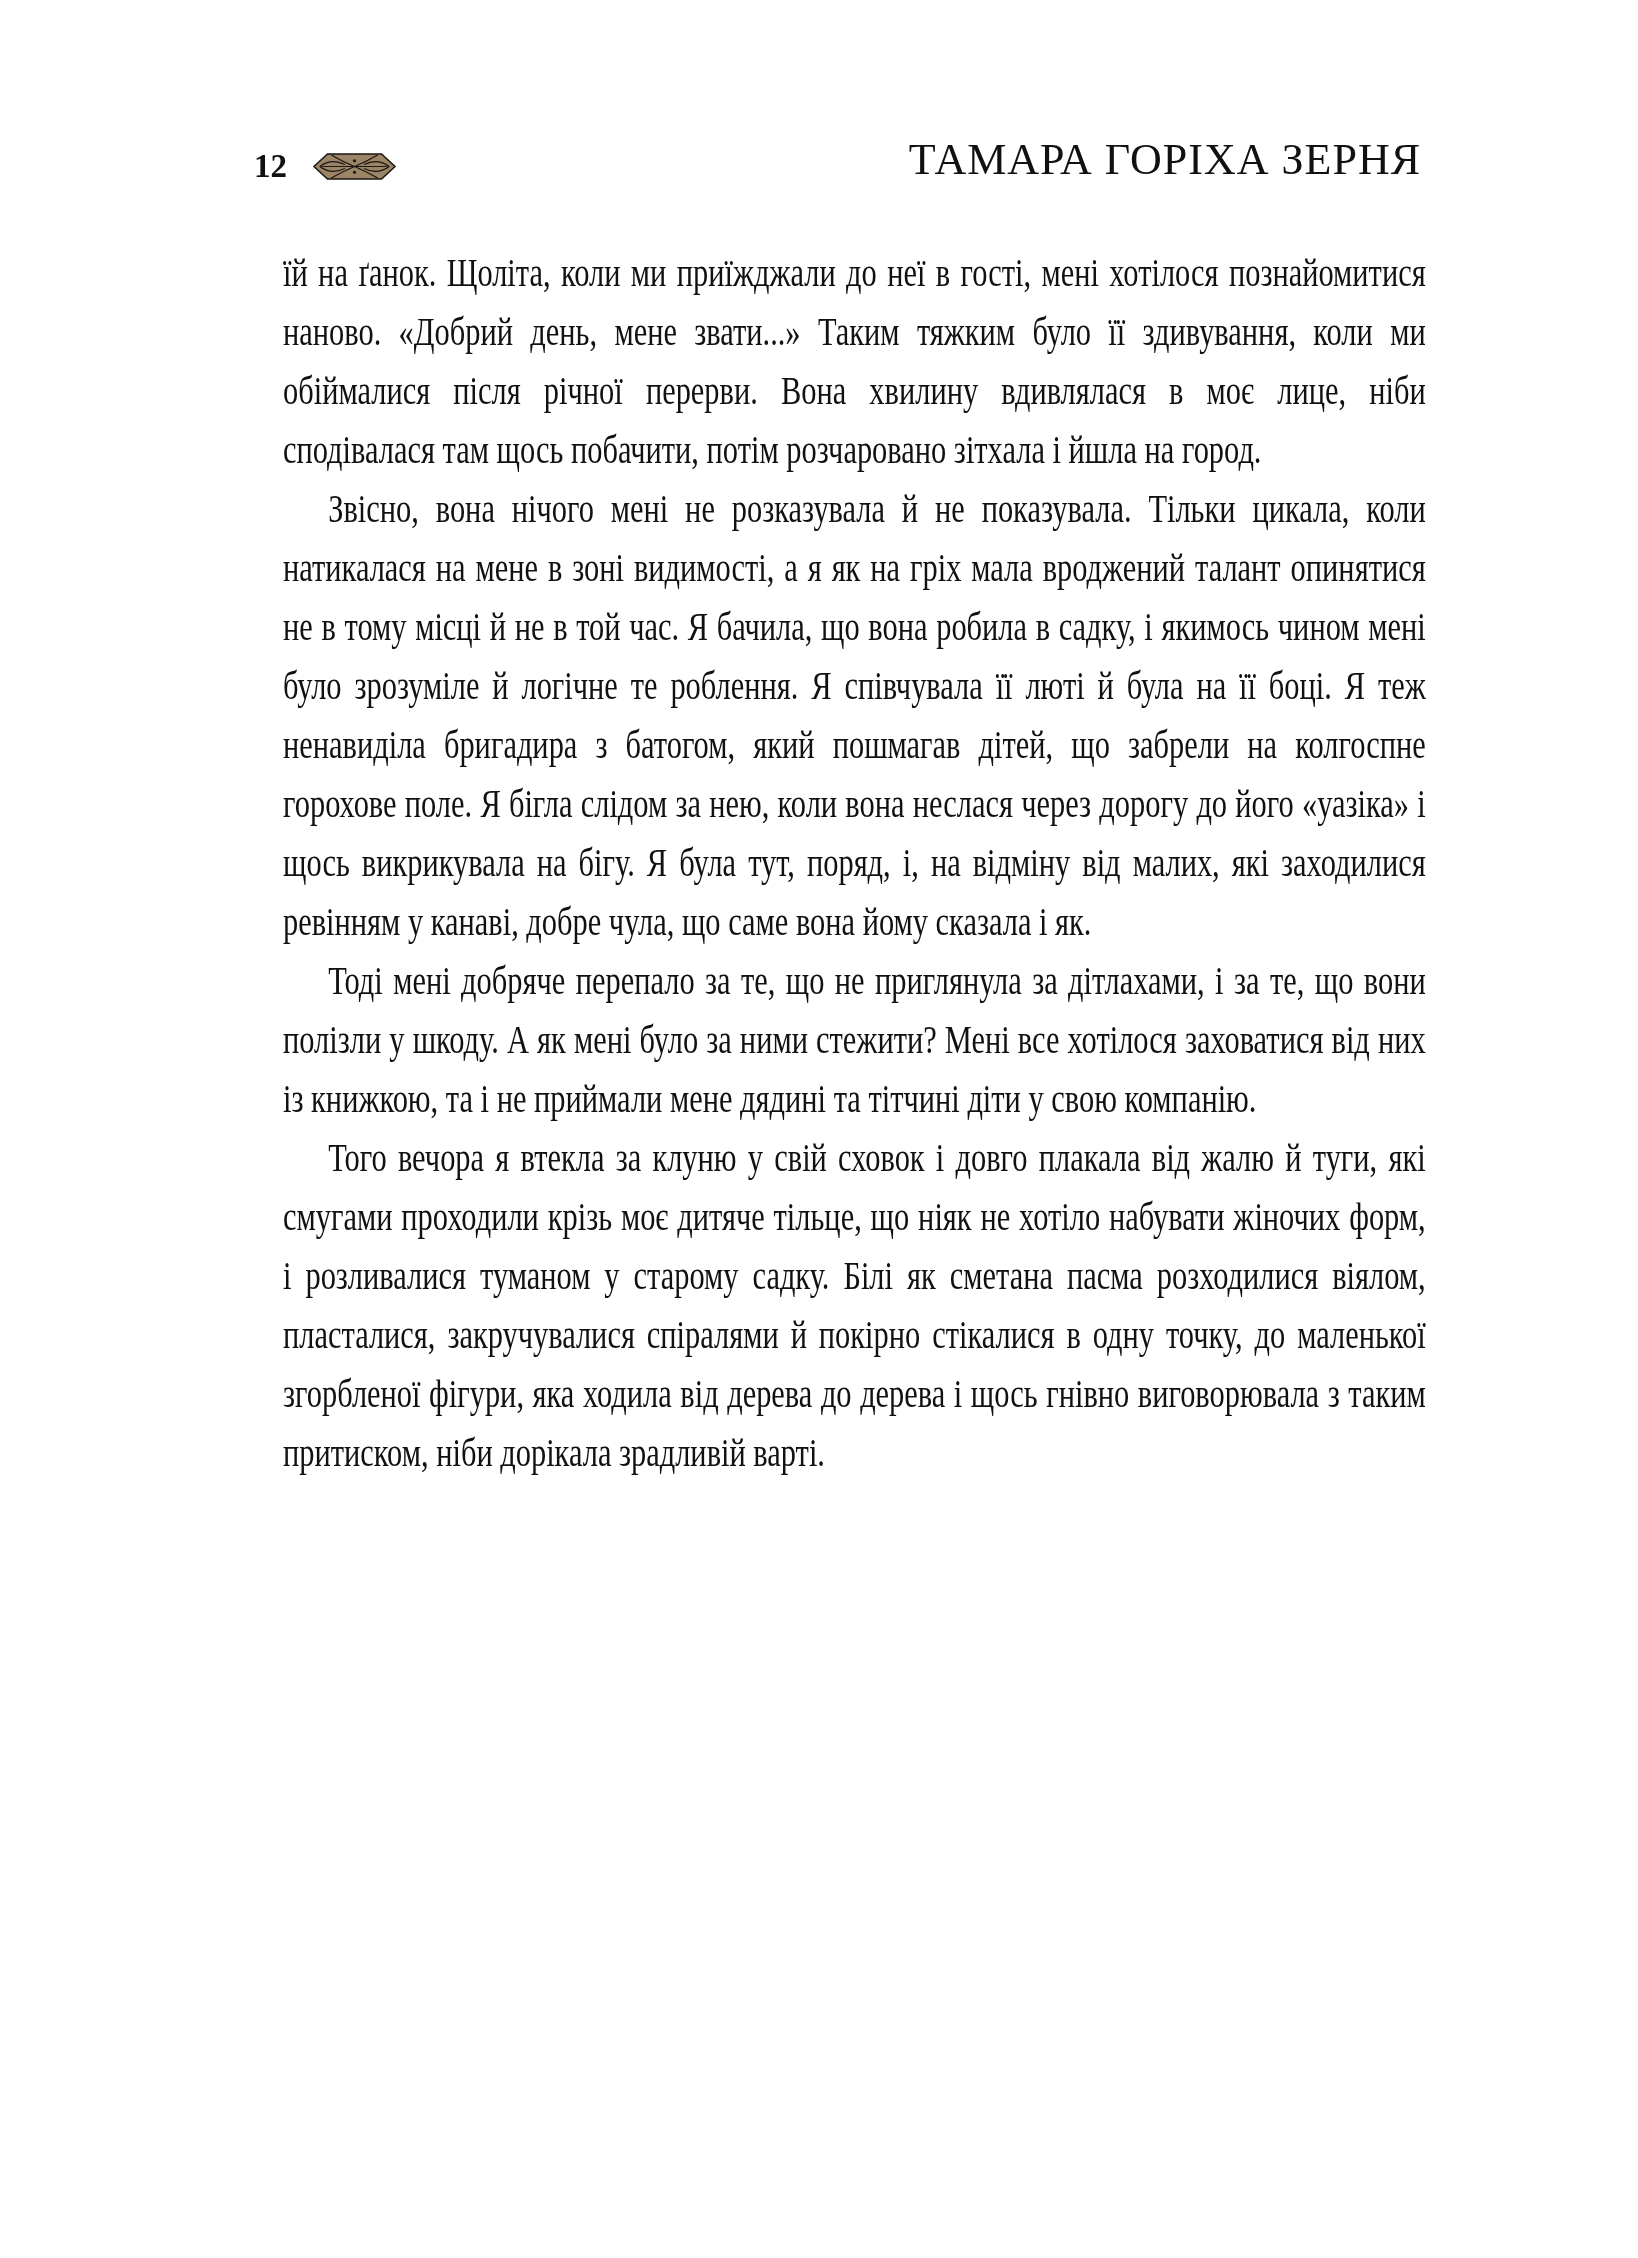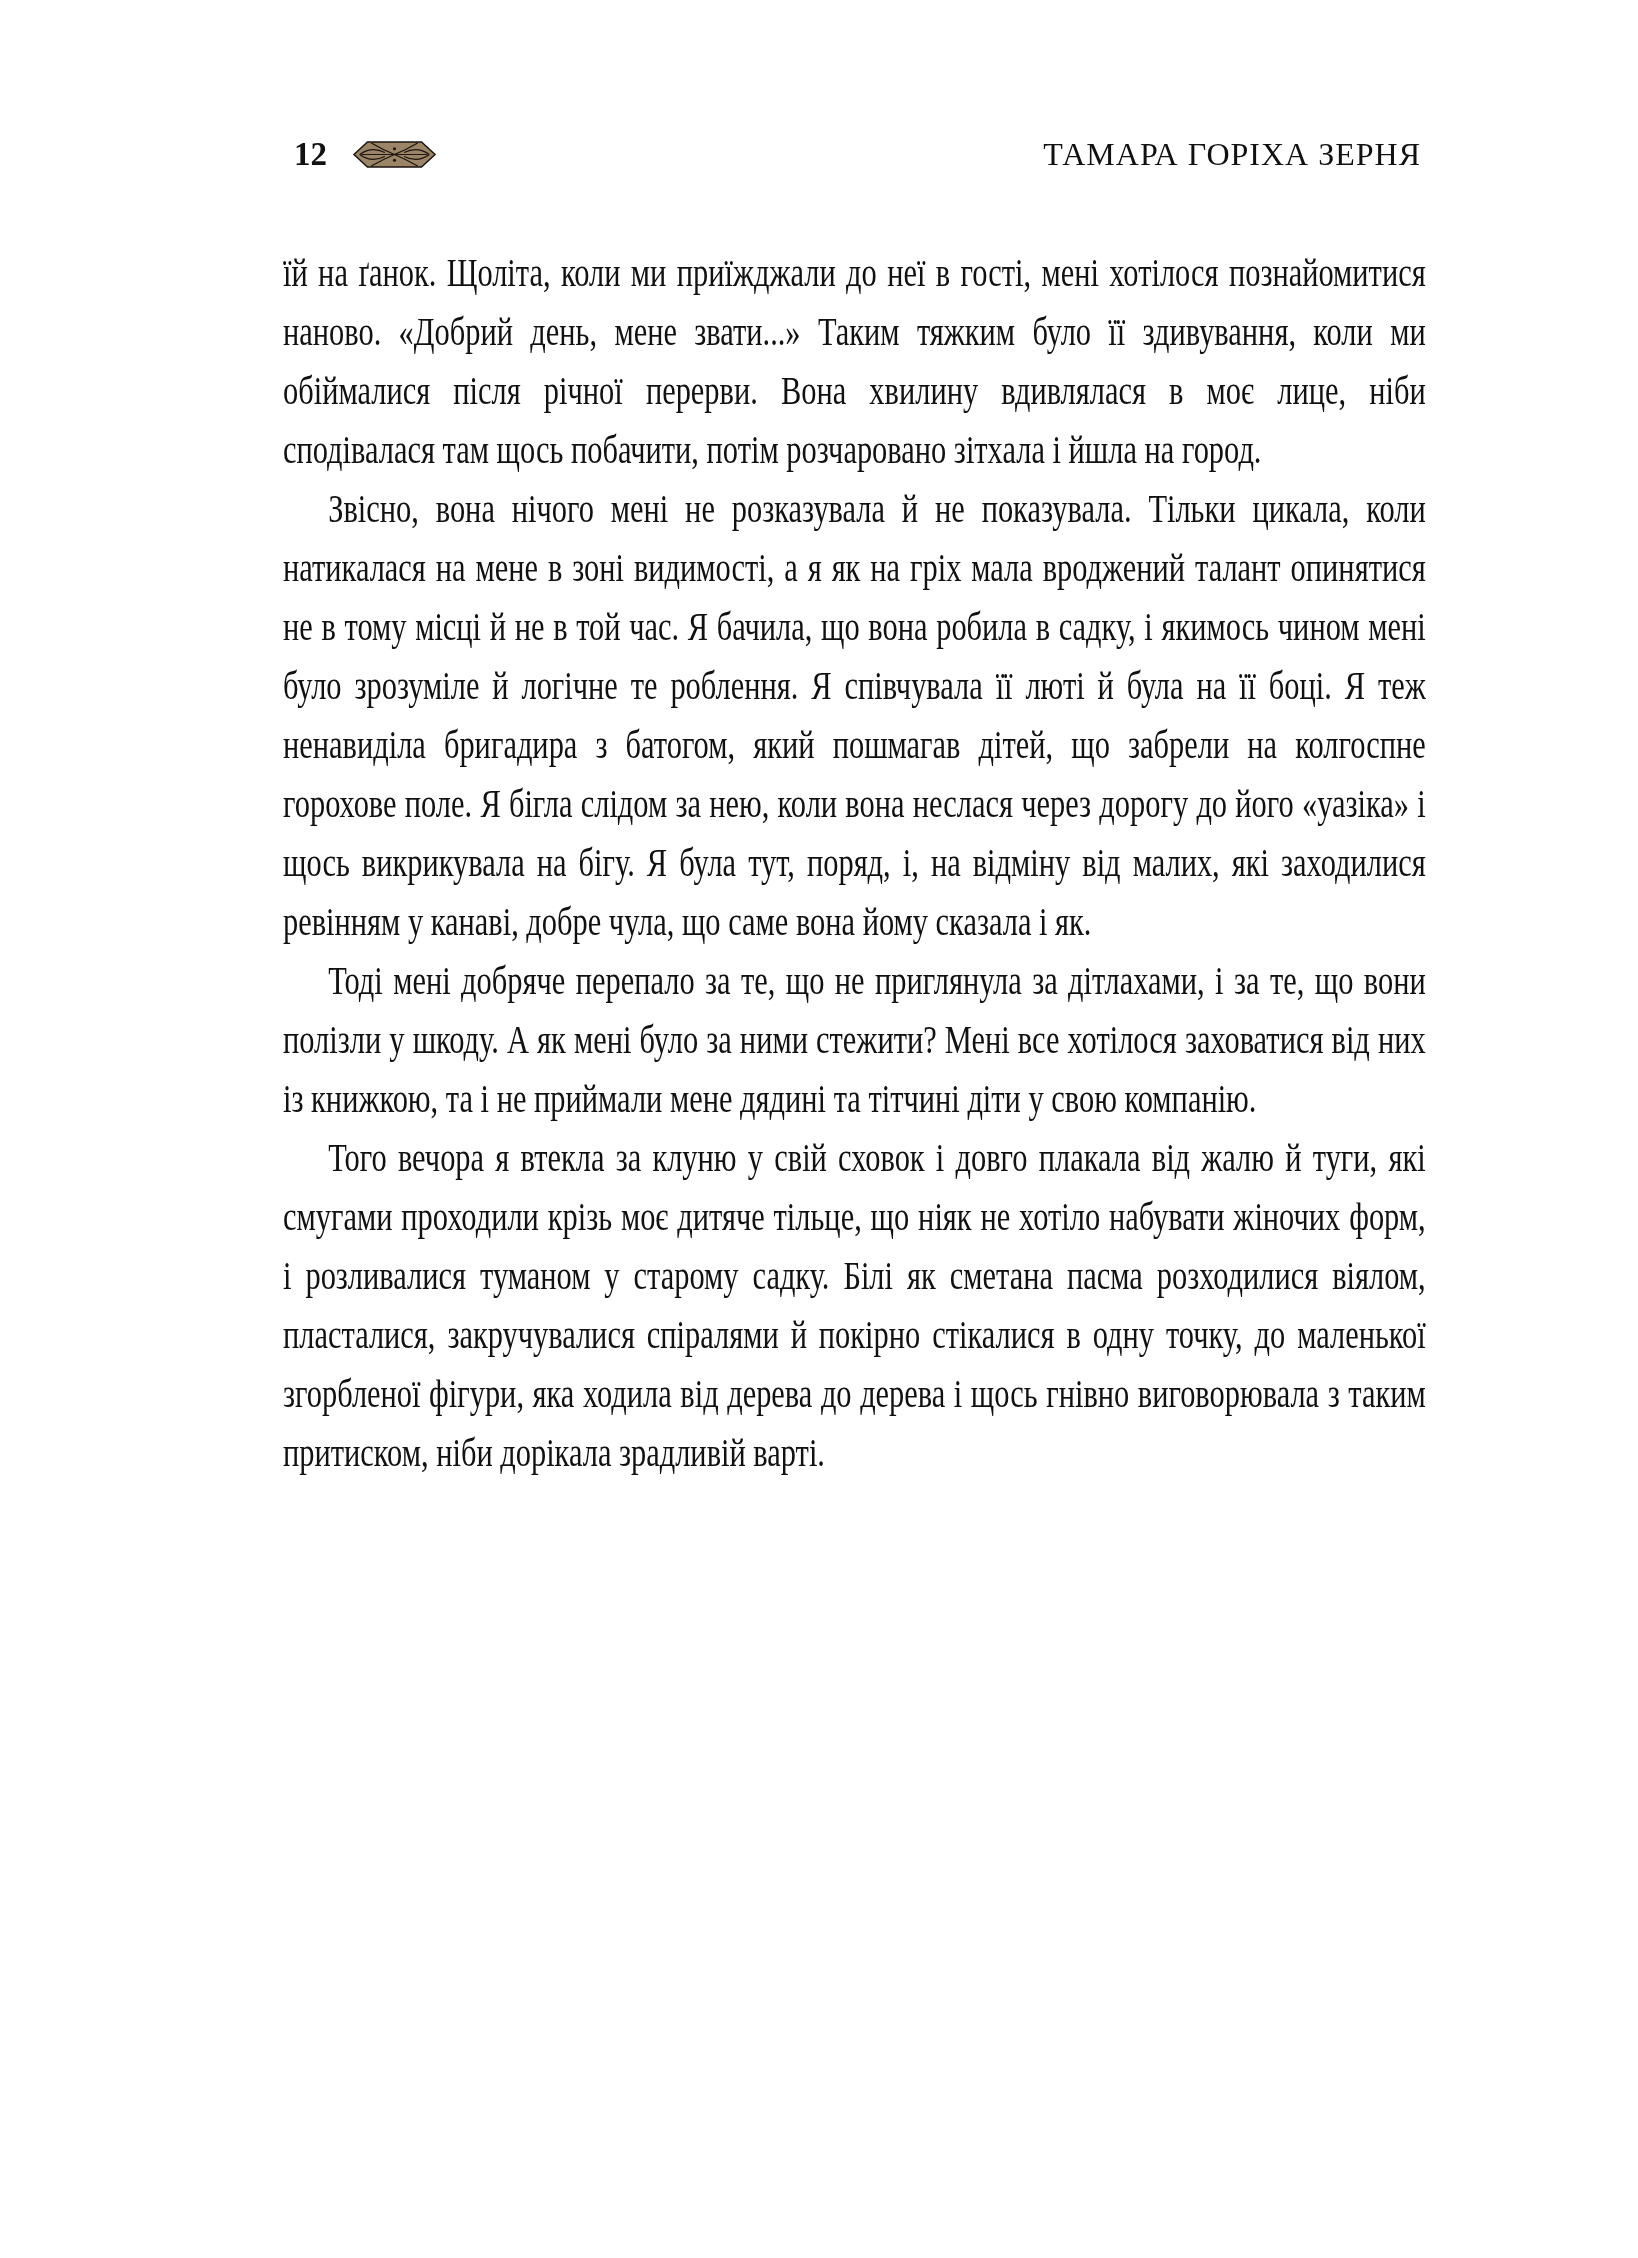--- a/index.html
+++ b/index.html
@@ -2,26 +2,26 @@
 <html><head>
 <meta charset="utf-8">
 <style>
   html, body { margin: 0; padding: 0; background: #ffffff; }
   body {
     width: 1639px; height: 2258px; position: relative; overflow: hidden;
     font-family: "Liberation Serif", "DejaVu Serif", serif; color: #111;
   }
   .header {
     position: absolute; left: 254px; right: 218px; top: 136px; height: 49px;
-    display: flex; align-items: flex-start; justify-content: space-between; margin-left: 40px;
+    display: flex; align-items: flex-end; justify-content: space-between;
   }
   .header-left { display: flex; align-items: center; gap: 25px; }
   .page-number { font-weight: bold; font-size: 33px; letter-spacing: 0px; }
   .ornament { width: 85px; height: 29px; display: block; }
-  .running-title { font-size: 32px; letter-spacing: 1px; }
+  .running-title { font-size: 44px; letter-spacing: 1px; }
   .body-text {
     position: absolute; left: 283px; width: 1143px; top: 243px;
     font-size: 39px; line-height: 59px; text-align: justify;
     transform: scaleX(0.78); transform-origin: left top;
     width: 1465px;
   }
   .para { margin: 0; text-indent: 0; }
   .para.indent { text-indent: 58px; }
 </style>
 </head>

